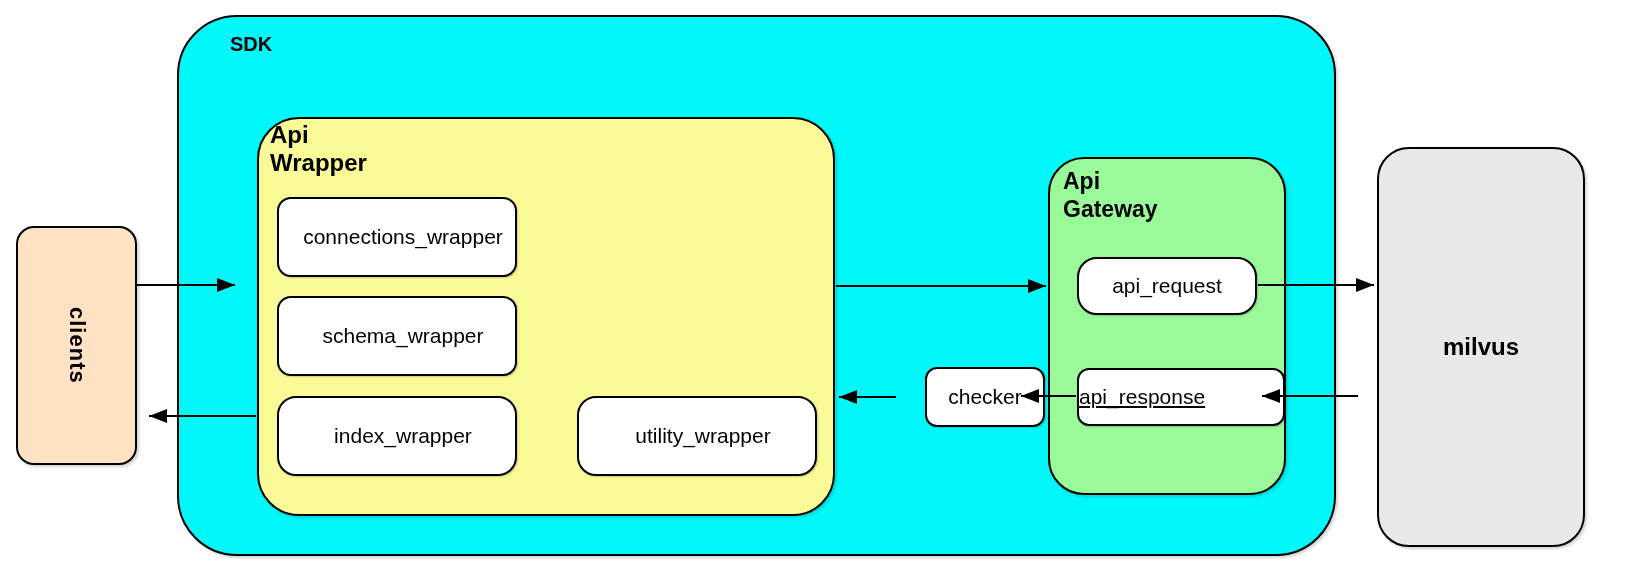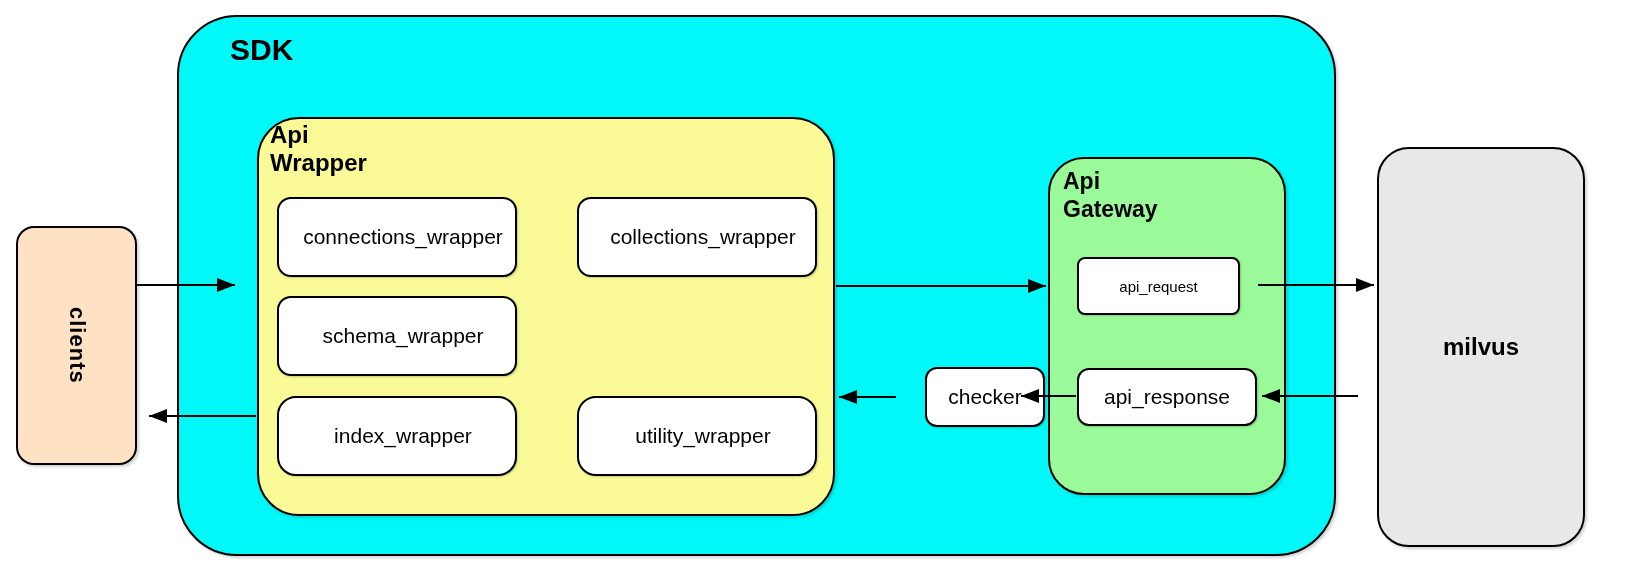--- a/index.html
+++ b/index.html
@@ -24,21 +24,21 @@
   .clients-label {
     writing-mode:vertical-rl; font-weight:bold; font-size:22px; letter-spacing:1px;
   }
 
   
   .sdk {
     left:177px; top:15px; width:1159px; height:541px; border-radius:60px;
     background:var(--c-sdk_fill,#00F8F8);
     box-shadow:2px 2px 3px rgba(0,0,0,0.18);
   }
-  .sdk-label {left:230px; top:33px; font-size:30px;}
+  .sdk-label {left:230px; top:33px; font-size:20px;}
 
   
   .api-wrapper {
     left:257px; top:117px; width:578px; height:399px; border-radius:42px;
     background:var(--c-wrapper_fill,#FAFA96);
     box-shadow:2px 2px 3px rgba(0,0,0,0.15);
   }
   .aw-label {left:270px; top:121px; width:110px; font-size:24px;}
 
   
@@ -60,26 +60,26 @@
     margin-left:28px;
   }
 
   
   .gateway {
     left:1048px; top:157px; width:238px; height:338px; border-radius:36px;
     background:var(--c-gateway_fill,#9AFA9A);
     box-shadow:2px 2px 3px rgba(0,0,0,0.15);
   }
   .gw-label {left:1063px; top:167px; width:108px; font-size:23px;}
-  .api-req {left:1077px; top:257px; width:163px; height:58px; border-radius:8px;
-    background:var(--c-box_fill,#ffffff); display:flex; align-items:center; justify-content:center;
-    font-size:15px; box-shadow:1px 1px 2px rgba(0,0,0,0.2);}
-  .api-res {left:1077px; top:368px; width:180px; height:58px; border-radius:12px;
+  .api-req {left:1077px; top:257px; width:180px; height:58px; border-radius:20px;
     background:var(--c-box_fill,#ffffff); display:flex; align-items:center; justify-content:center;
     font-size:21px; box-shadow:1px 1px 2px rgba(0,0,0,0.2);}
+  .api-res {left:1077px; top:368px; width:208px; height:58px; border-radius:12px;
+    background:var(--c-box_fill,#ffffff); display:flex; align-items:center; 
+    font-size:21px; box-shadow:1px 1px 2px rgba(0,0,0,0.2);text-decoration:underline;}
 
   
   .milvus {
     left:1377px; top:147px; width:208px; height:400px; border-radius:32px;
     background:var(--c-milvus_fill,#E8E8E8);
     display:flex; align-items:center; justify-content:center;
     font-weight:bold; font-size:24px;
     box-shadow:2px 2px 3px rgba(0,0,0,0.18);
   }
 
@@ -93,23 +93,20 @@
 
   <div class="node sdk"></div>
   <div class="container-label sdk-label">SDK</div>
 
   <div class="node api-wrapper"></div>
   <div class="container-label two-line aw-label">Api
 Wrapper</div>
 
   <div class="node wbox wb-c1 wb-r1">
     <span>connections_wrapper</span>
-  </div>
-  <div class="node wbox wb-c2 wb-r1">
-    <span>collections_wrapper</span>
   </div>
   <div class="node wbox wb-c1 wb-r2">
     <span>schema_wrapper</span>
   </div>
   <div class="node wbox wb-c1 wb-r3">
     <span>index_wrapper</span>
   </div>
   <div class="node wbox wb-c2 wb-r3">
     <span>utility_wrapper</span>
   </div>

